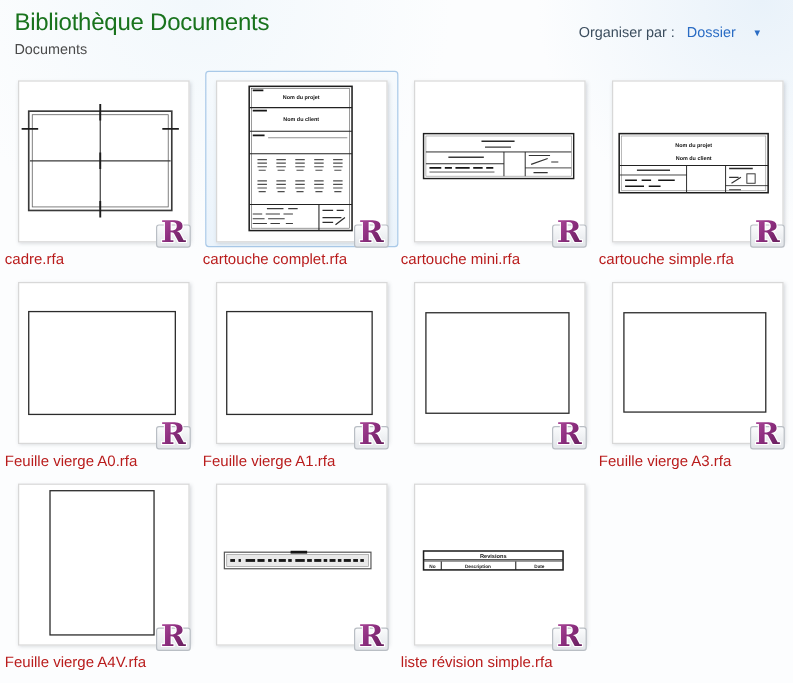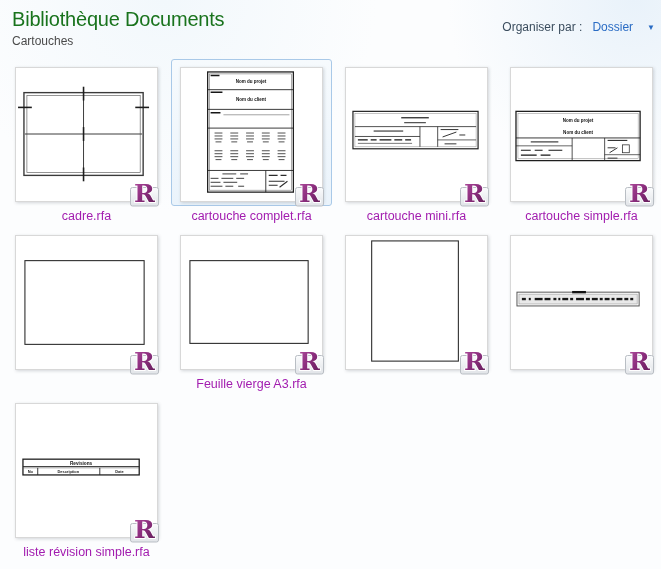--- a/index.html
+++ b/index.html
@@ -8,21 +8,21 @@
     font-family:"Liberation Sans", sans-serif;
     background:
       radial-gradient(circle at 96% 0%, #e9f2fa 0%, rgba(233,242,250,0) 22%),
       radial-gradient(circle at 25% 0%, #f2f8fc 0%, rgba(242,248,252,0) 28%),
       #fcfdfe;
     position:relative;
   }
   .header { padding:6px 12px 0 12px; position:relative; height:49px; }
   .lib-title { font-size:20px; font-weight:normal; color:#19731d; letter-spacing:-0.2px; line-height:26px; }
   .lib-sub { font-size:12px; color:#4b4b4b; margin-top:2px; }
-  .organize { position:absolute; top:20px; right:6px; font-size:12px; display:flex; align-items:center; gap:10px; }
+  .organize { position:absolute; top:20px; right:26px; font-size:12px; display:flex; align-items:center; gap:10px; }
   .org-label { color:#3b4d5e; }
   .org-value { color:#2a6cc4; cursor:pointer; display:flex; align-items:center; gap:14px; }
   .org-arrow { font-size:8px; color:#2a6cc4; }
 
   .grid {
     margin-top:10px;
     padding-left:4px;
     display:grid;
     grid-template-columns:repeat(4,165px);
     grid-row-gap:3px;
@@ -44,23 +44,23 @@
     width:143px; height:135px;
     margin:0 auto;
     background:#ffffff;
     border:1px solid #d8d8d8;
     box-shadow:1px 1px 3px rgba(90,100,110,0.25);
   }
   .card svg.preview { display:block; width:141px; height:133px; }
   .badge { position:absolute; right:-3px; bottom:-6px; width:34px; height:31px; }
   .fname {
     margin-top:2px;
-    text-align:center;
+    text-align:left;
     font-size:12.5px;
-    color:#a21caf;
+    color:#b91c1c;
     white-space:nowrap;
     height:16px; line-height:16px;
   }
   .tinytext { font-family:"Liberation Sans",sans-serif; font-weight:bold; fill:#111; }
   .tinycell { font-family:"Liberation Sans",sans-serif; fill:#222; }
   .hiddendefs { position:absolute; width:0; height:0; overflow:hidden; }
 </style>
 </head>
 <body>
 
@@ -77,21 +77,21 @@
     </linearGradient>
   </defs>
   <symbol id="revit-badge" viewBox="0 0 34 31">
     <rect x="4.5" y="11.5" width="28" height="18.5" rx="2" fill="url(#tileg)" stroke="#b9bec4" stroke-width="1"></rect>
     <text x="8" y="26" font-family="'DejaVu Serif',serif" font-weight="bold" font-size="25" fill="url(#rg)" stroke="#ffffff" stroke-width="1.8" paint-order="stroke">R</text>
   </symbol>
 </svg>
 
 <div class="header">
   <div class="lib-title">Bibliothèque Documents</div>
-  <div class="lib-sub">Cartouches</div>
+  <div class="lib-sub">Documents</div>
   <div class="organize">
     <span class="org-label">Organiser par :</span>
     <span class="org-value">
       <span>Dossier</span>
       <span class="org-arrow">▼</span>
     </span>
   </div>
 </div>
 
 <div class="grid">
@@ -196,21 +196,47 @@
           <path stroke="#333" stroke-width="1" d="M98 91.5h10"></path>
         </svg>
         <svg class="badge">
             <use href="#revit-badge"></use>
           </svg>
       </div>
     </div>
     <div class="fname">cartouche simple.rfa</div>
   </div>
 
-
+  <div class="cell">
+    <div class="thumbwrap">
+      <div class="card">
+        <svg class="preview" viewBox="0 0 143 135">
+          <rect x="8" y="24" width="124" height="87" fill="#fff" stroke="#2b2b2b" stroke-width="1.1"></rect>
+        </svg>
+        <svg class="badge">
+            <use href="#revit-badge"></use>
+          </svg>
+      </div>
+    </div>
+    <div class="fname">Feuille vierge A0.rfa</div>
+  </div>
+
+  <div class="cell">
+    <div class="thumbwrap">
+      <div class="card">
+        <svg class="preview" viewBox="0 0 143 135">
+          <rect x="8" y="24" width="123" height="87" fill="#fff" stroke="#2b2b2b" stroke-width="1.1"></rect>
+        </svg>
+        <svg class="badge">
+            <use href="#revit-badge"></use>
+          </svg>
+      </div>
+    </div>
+    <div class="fname">Feuille vierge A1.rfa</div>
+  </div>
 
   <div class="cell">
     <div class="thumbwrap">
       <div class="card">
         <svg class="preview" viewBox="0 0 143 135">
           <rect x="9" y="25" width="121" height="85" fill="#fff" stroke="#2b2b2b" stroke-width="1.1"></rect>
         </svg>
         <svg class="badge">
             <use href="#revit-badge"></use>
           </svg>
@@ -237,20 +263,21 @@
     <div class="thumbwrap">
       <div class="card">
         <svg class="preview" viewBox="0 0 143 135">
           <rect x="26" y="5" width="88" height="122" fill="#fff" stroke="#2b2b2b" stroke-width="1.1"></rect>
         </svg>
         <svg class="badge">
             <use href="#revit-badge"></use>
           </svg>
       </div>
     </div>
+    <div class="fname">Feuille vierge A4V.rfa</div>
   </div>
 
   <div class="cell">
     <div class="thumbwrap">
       <div class="card">
         <svg class="preview" viewBox="0 0 143 135">
           <rect x="6" y="57" width="124" height="14" fill="#fff" stroke="#555" stroke-width="1"></rect>
           <rect x="8" y="59" width="120" height="10" fill="#e9e9e9" stroke="#9a9a9a" stroke-width="0.6"></rect>
           <rect x="62" y="55.8" width="14" height="2.4" fill="#141414"></rect>
           <g fill="#161616">

